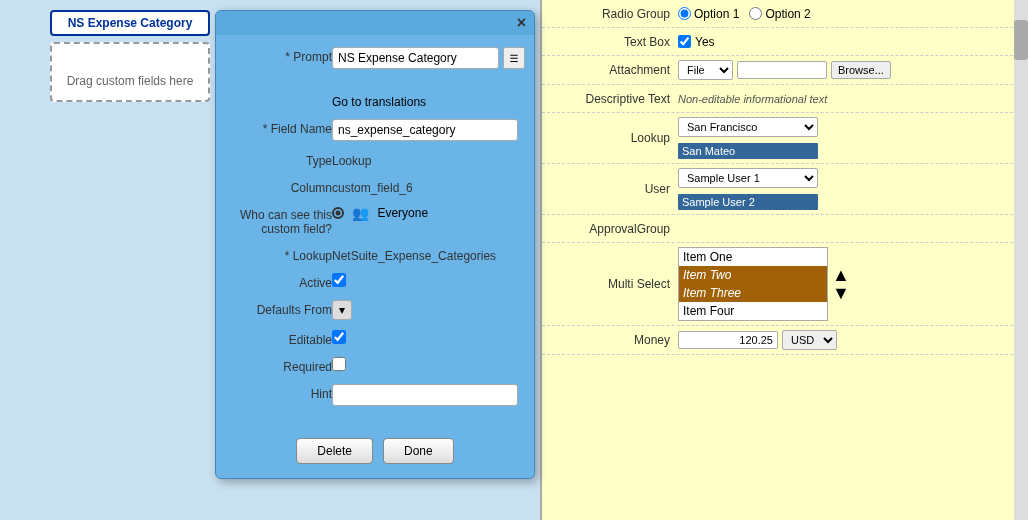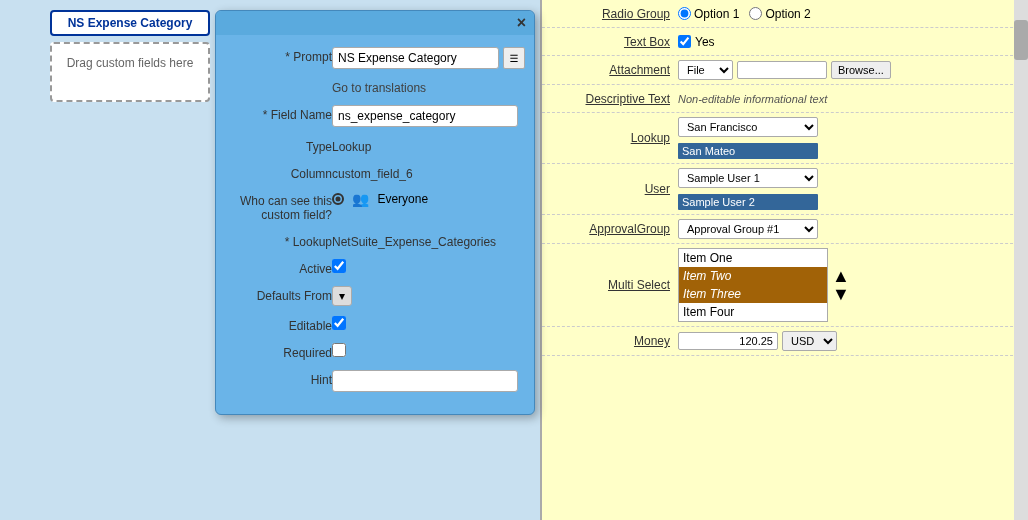--- a/index.html
+++ b/index.html
@@ -44,21 +44,21 @@
       border: 2px dashed #999;
       border-radius: 4px;
       padding: 12px 8px;
       text-align: center;
       color: #666;
       background: #fff;
       width: 160px;
       margin-left: auto;
       min-height: 60px;
       display: flex;
-      align-items: flex-start;
+      align-items: flex-end;
       justify-content: center;
     }
 
     
     .modal {
       position: absolute;
       top: 10px;
       left: 215px;
       width: 320px;
       background: #6ab4e8;
@@ -133,24 +133,24 @@
       background: #eee;
       display: flex;
       align-items: center;
       justify-content: center;
       cursor: pointer;
       border-radius: 2px;
       font-size: 10px;
     }
 
     .translation-link {
-      color: #404040;
+      color: #000000;
       text-decoration: none;
       font-size: 12px;
-      margin-top: 2px;
+      margin-top: 16px;
       display: block;
     }
 
     .type-value {
       padding-top: 3px;
       color: #333;
     }
 
     .radio-circle {
       width: 12px;
@@ -233,21 +233,20 @@
     }
 
     .field-label {
       width: 130px;
       text-align: right;
       padding-right: 8px;
       color: #333;
       font-weight: normal;
       flex-shrink: 0;
       font-size: 12px;
-      text-decoration: underline;
     }
 
     .field-content {
       flex: 1;
       display: flex;
       align-items: center;
       gap: 4px;
       flex-wrap: wrap;
     }
 
@@ -428,20 +427,24 @@
     <div class="form-row">
       <div class="form-label">Required</div>
       <input type="checkbox" class="checkbox-input" style="">
     </div>
 
     <div class="form-row">
       <div class="form-label">Hint</div>
       <input type="text" class="form-control" style="">
     </div>
 
+  </div>
+  <div class="modal-footer">
+    <button class="btn">Delete</button>
+    <button class="btn">Done</button>
   </div>
 </div>
 
 <div class="right-panel">
 
   <div class="field-row">
     <div class="field-label">Radio Group</div>
     <div class="field-content radio-group-row">
       <label class="radio-label">
         <input type="radio" name="rg1" checked="" style="">
@@ -496,23 +499,20 @@
       <select class="select-box">
         <option>Sample User 1</option>
       </select>
       <span class="selected-item">Sample User 2</span>
     </div>
   </div>
 
   <div class="field-row">
     <div class="field-label">ApprovalGroup</div>
     <div class="field-content" style="flex-direction:column;align-items:flex-start;">
-      <select class="select-box">
-        <option>Approval Group #1</option>
-      </select>
     </div>
   </div>
 
   <div class="field-row">
     <div class="field-label">Multi Select</div>
     <div class="field-content">
       <div class="multi-select-box">
         <div class="multi-option">Item One</div>
         <div class="multi-option selected">Item Two</div>
         <div class="multi-option selected">Item Three</div>

